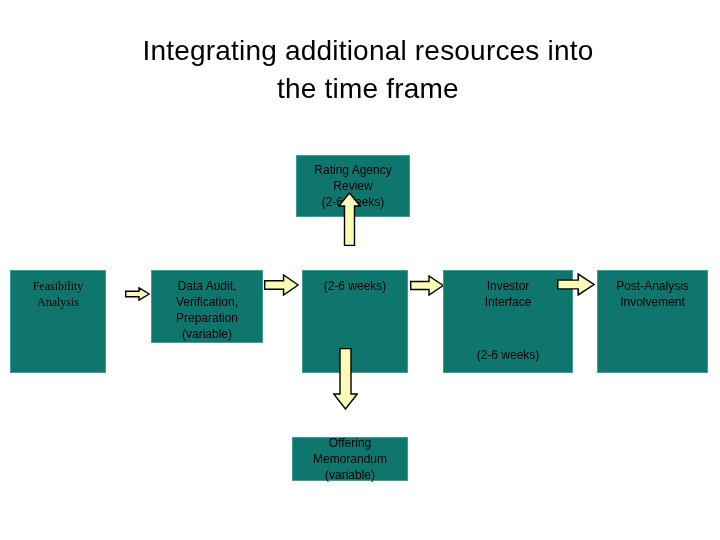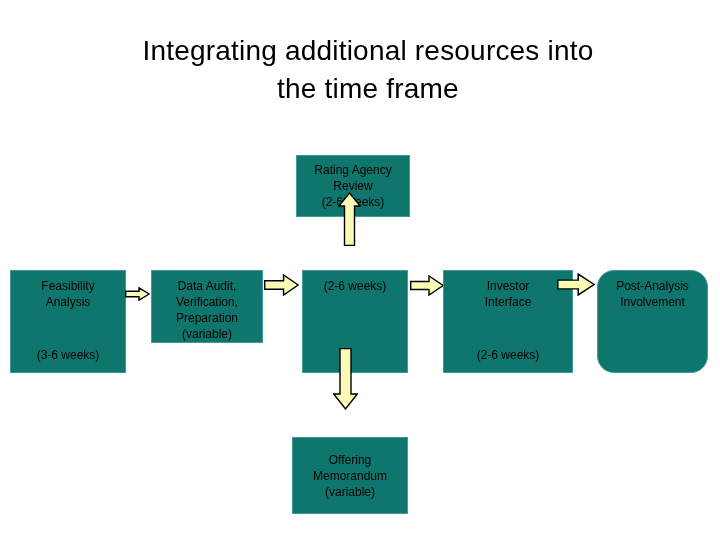--- a/index.html
+++ b/index.html
@@ -22,26 +22,26 @@
     white-space:pre-line;
     margin-top:25px;
   }
   .box.stack{display:flex;flex-direction:column;justify-content:space-between;padding:7px 2px 9px 2px;}
   .box.center{display:flex;flex-direction:column;justify-content:center;padding:3px 2px;}
 
   .arrow{position:absolute;display:block;}
 
   
   .b-rating   {left:296px;top:130px;width:114px;height:62px;}
-  .b1         {left:10px; top:245px;width:116px;height:103px;}
+  .b1         {left:10px; top:245px;width:96px;height:103px;font-family:Liberation Serif, serif;}
   .b2         {left:151px;top:245px;width:112px;height:73px;}
   .b3         {left:302px;top:245px;width:106px;height:103px;}
   .b4         {left:443px;top:245px;width:130px;height:103px;}
-  .b5         {left:597px;top:245px;width:111px;height:103px;border-radius:17px;}
-  .b-offering {left:292px;top:412px;width:116px;height:77px;}
+  .b5         {left:597px;top:245px;width:111px;height:103px;}
+  .b-offering {left:292px;top:412px;width:116px;height:44px;}
 
   .a-up   {left:338px;top:192px;width:23px;height:54px;}
   .a-r1   {left:125px;top:287px;width:25px;height:14px;}
   .a-r2   {left:264px;top:274px;width:35px;height:22px;}
   .a-r3   {left:410px;top:275px;width:34px;height:21px;}
   .a-r4   {left:557px;top:273px;width:38px;height:23px;}
   .a-down {left:333px;top:348px;width:25px;height:62px;}
 
   svg polygon{fill:#fbfbb6;stroke:#000000;stroke-width:1.4;stroke-linejoin:miter;}
 </style>
@@ -61,21 +61,20 @@
 (2-6 weeks)</span>
   </div>
 
   <svg class="arrow a-up" viewBox="0 0 23 54" preserveAspectRatio="none">
     <polygon points="11.5,1 22.2,14 16.5,14 16.5,53.5 6.5,53.5 6.5,14 0.8,14"></polygon>
   </svg>
 
   <div class="box stack b1">
     <span>Feasibility
 Analysis</span>
-    <span>(3-6 weeks)</span>
   </div>
 
   <svg class="arrow a-r1" viewBox="0 0 25 14" preserveAspectRatio="none">
     <polygon points="0.7,4.2 14,4.2 14,0.8 24.2,7 14,13.2 14,9.8 0.7,9.8"></polygon>
   </svg>
 
   <div class="box stack b2">
     <span>Data Audit,
 Verification,
 Preparation</span>

